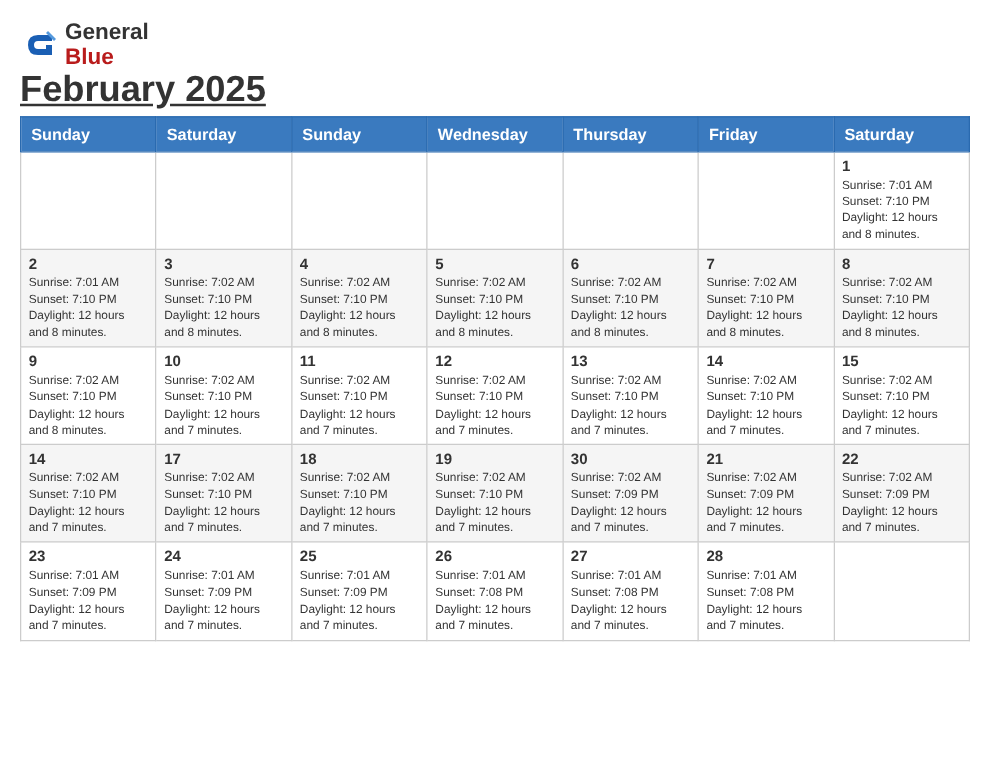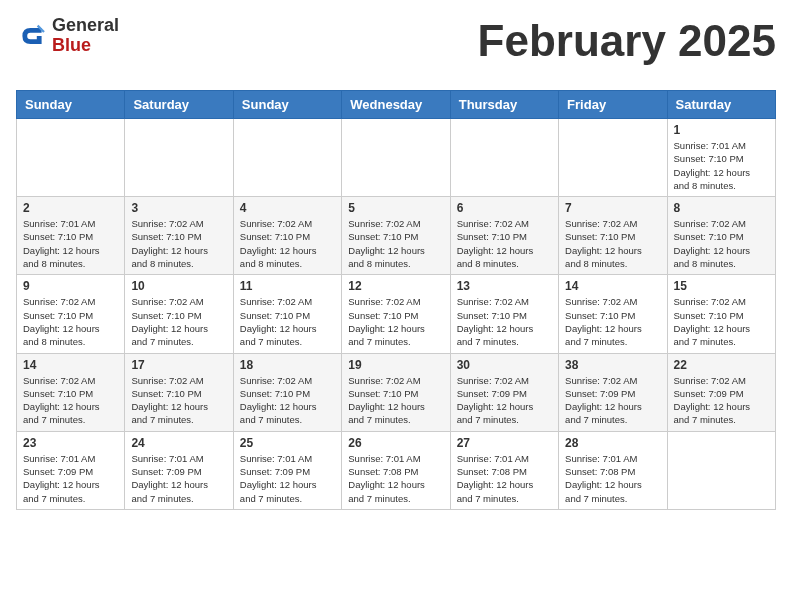--- a/index.html
+++ b/index.html
@@ -7,21 +7,22 @@
       font-family: Arial, sans-serif;
       background: #fff;
       width: 792px;
       min-height: 612px;
       padding: 16px;
     }
     .header-section {
       display: flex;
       justify-content: space-between;
       align-items: flex-start;
-      margin-bottom: 24px;
+      margin-bottom: 4px;
+      flex-direction: column;
     }
     .logo {
       display: flex;
       align-items: center;
       gap: 4px;
     }
     .logo-text {
       font-size: 18px;
       font-weight: bold;
       color: #333;
@@ -33,23 +34,24 @@
     .logo-text .general { color: #333; }
     .logo-text .blue { color: #b91c1c; }
     .logo-icon {
       width: 32px;
       height: 32px;
     }
     .title-section {
       text-align: right;
     }
     .month-title {
-      font-size: 44px;
+      font-size: 29px;
       font-weight: bold;
       color: #333;
+      text-decoration: underline;
     }
     .location {
       font-size: 14px;
       color: #555;
     }
     .calendar {
       width: 100%;
       border-collapse: collapse;
       border: 1px solid #ccc;
     }
@@ -270,21 +272,21 @@
 and 7 minutes.</div>
         </td>
         <td>
           <span class="day-number">30</span>
           <div class="day-info" style="white-space: pre-line;">Sunrise: 7:02 AM
 Sunset: 7:09 PM
 Daylight: 12 hours
 and 7 minutes.</div>
         </td>
         <td>
-          <span class="day-number">38</span>
+          <span class="day-number">21</span>
           <div class="day-info" style="white-space: pre-line;">Sunrise: 7:02 AM
 Sunset: 7:09 PM
 Daylight: 12 hours
 and 7 minutes.</div>
         </td>
         <td>
           <span class="day-number">22</span>
           <div class="day-info" style="white-space: pre-line;">Sunrise: 7:02 AM
 Sunset: 7:09 PM
 Daylight: 12 hours

